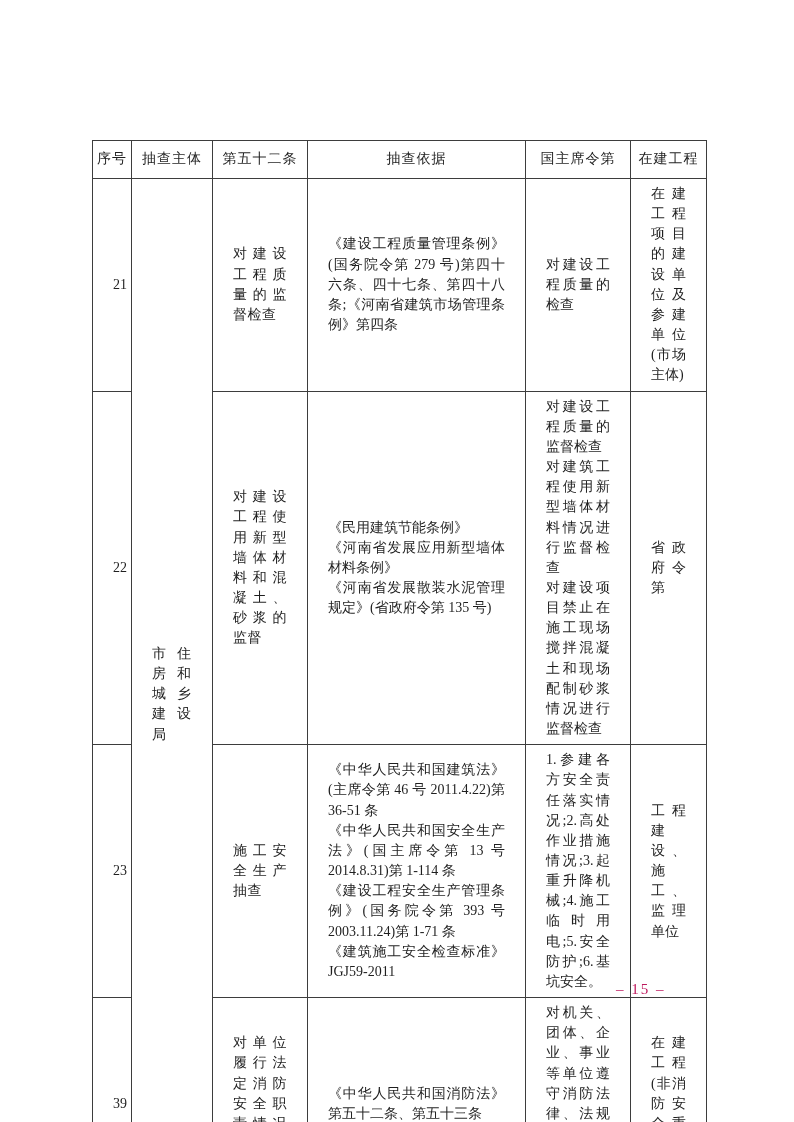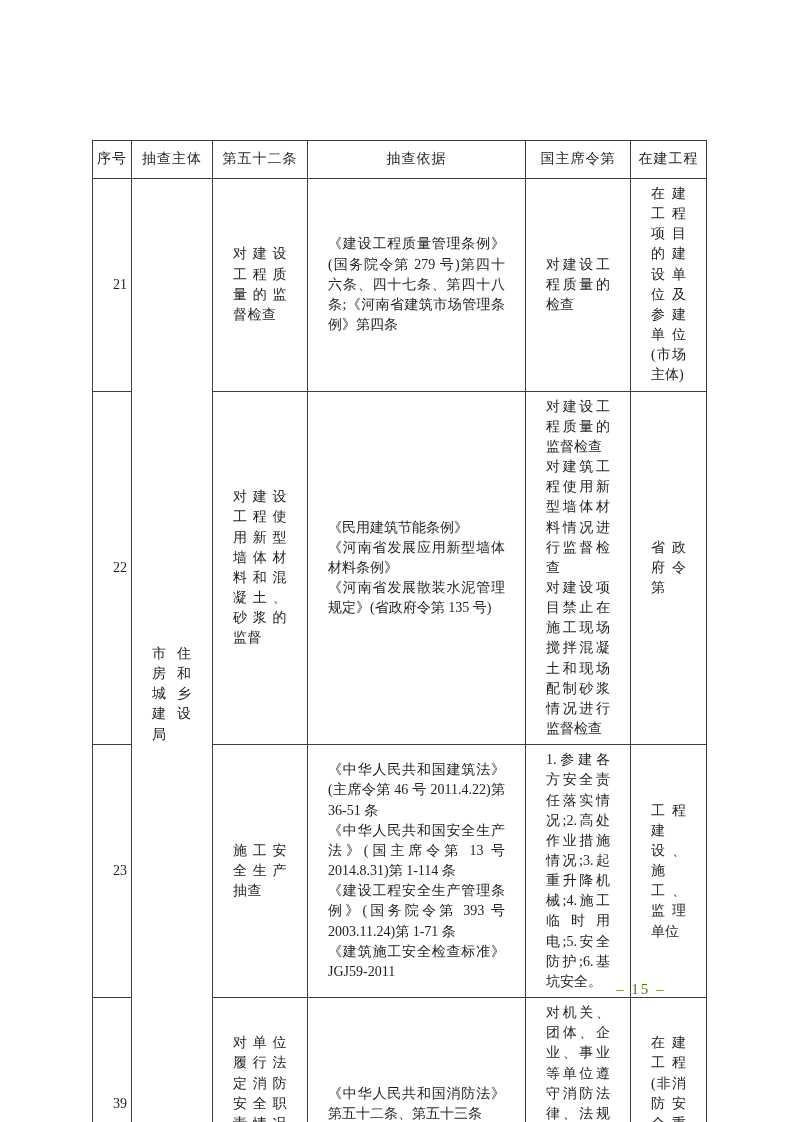--- a/index.html
+++ b/index.html
@@ -71,21 +71,21 @@
   td.c-target {
     text-align: justify;
     padding: 5px 8px;
   }
   .page-number {
     position: absolute;
     left: 616px;
     top: 981px;
     font-size: 15px;
     letter-spacing: 2px;
-    color: #4d7c0f;
+    color: #be185d;
   }
 </style>
 </head>
 <body>
 
 <div class="page">
 
   <table class="insp">
     <colgroup>
       <col class="c1">

